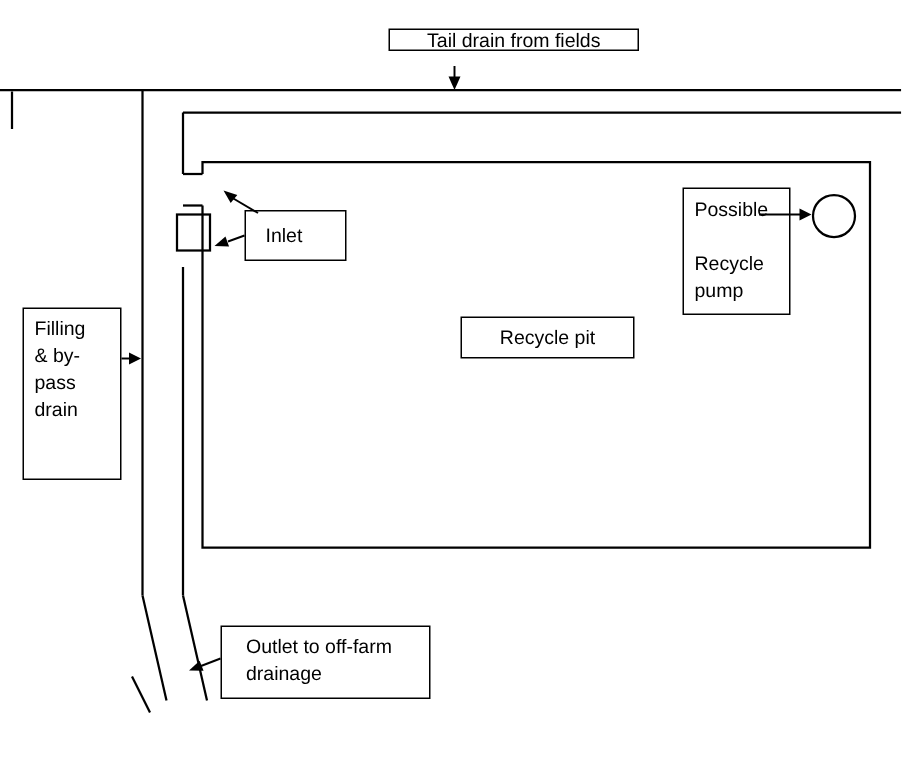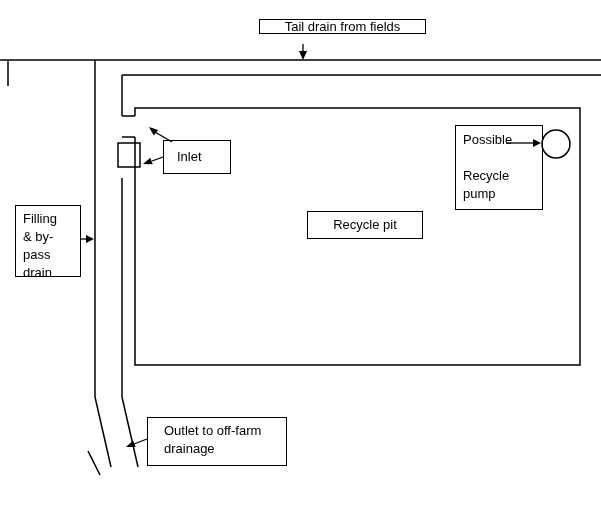--- a/index.html
+++ b/index.html
@@ -34,28 +34,28 @@
 </style>
 </head>
 <body>
 
 <div class="canvas">
 
   <div class="label-box center" style="left:259px; top:19px; width:167px; height:15px;">Tail drain from fields</div>
 
   <div class="label-box vcenter" style="left:163px; top:140px; width:68px; height:34px; padding-left:13px;">Inlet</div>
 
-  <div class="label-box" style="left:15px; top:205px; width:66px; height:72px; padding:4px 7px;">Filling
+  <div class="label-box" style="left:15px; top:205px; width:66px; height:115px; padding:4px 7px;">Filling
 &amp; by-
 pass
 drain</div>
 
   <div class="label-box center" style="left:307px; top:211px; width:116px; height:28px;">Recycle pit</div>
 
-  <div class="label-box" style="left:455px; top:125px; width:88px; height:85px; padding:5px 7px;">Possible
+  <div class="label-box" style="left:455px; top:125px; width:72px; height:85px; padding:5px 7px;">Possible
 
 Recycle
 pump</div>
 
   <div class="label-box" style="left:147px; top:417px; width:140px; height:49px; padding:4px 16px;">Outlet to off-farm
 drainage</div>
 
   <svg width="601" height="516" viewBox="0 0 601 516">
 
     <g stroke="#000000" stroke-width="1.5" fill="none">

